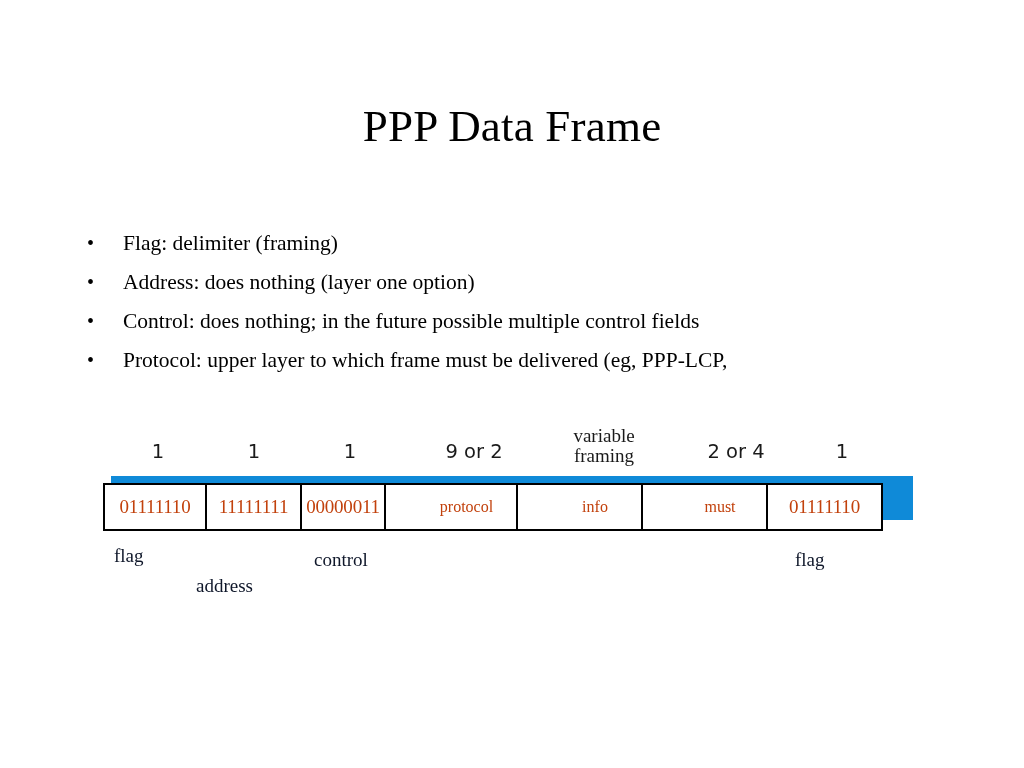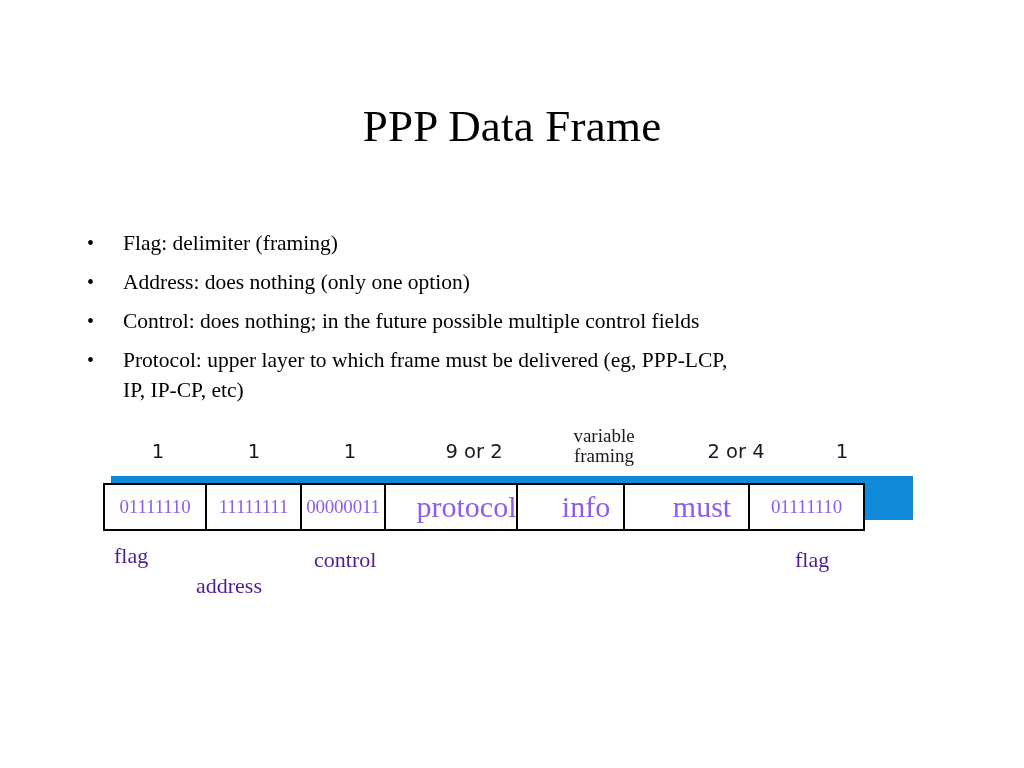--- a/index.html
+++ b/index.html
@@ -109,78 +109,77 @@
   }
   .frame-cell {
     border-right: 2.5px solid #000000;
     box-sizing: border-box;
     display: flex;
     align-items: center;
     justify-content: center;
     background: #ffffff;
     height: 100%;
     font-family: "Liberation Serif", "DejaVu Serif", serif;
-    color: #8b5cf6;
+    color: #c2410c;
     overflow: hidden;
   }
   .frame-cell:last-child {
     border-right: none;
   }
   .frame-cell.bits {
     font-size: 19px;
     letter-spacing: -0.2px;
   }
   .frame-cell.word {
-    font-size: 30px;
+    font-size: 16px;
     padding-left: 31px;
   }
 
   
   .field-name {
     position: absolute;
     font-family: "Liberation Serif", "DejaVu Serif", serif;
-    font-size: 22px;
+    font-size: 19px;
     line-height: 28px;
-    color: #4c1d95;
+    color: #0f172a;
     white-space: pre;
   }
 </style>
 </head>
 <body>
 
 <div id="slide-title">PPP Data Frame</div>
 
 <div id="bullet-list">
     <div class="bullet-row">
       <span class="bullet-marker">•</span>
       <span class="bullet-text">Flag: delimiter (framing)</span>
     </div>
     <div class="bullet-row">
       <span class="bullet-marker">•</span>
-      <span class="bullet-text">Address:  does nothing (only one option)</span>
+      <span class="bullet-text">Address:  does nothing (layer one option)</span>
     </div>
     <div class="bullet-row">
       <span class="bullet-marker">•</span>
       <span class="bullet-text">Control: does nothing; in the future possible multiple control fields</span>
     </div>
     <div class="bullet-row">
       <span class="bullet-marker">•</span>
       <span class="bullet-text">Protocol: upper layer to which frame must be delivered (eg, PPP-LCP,</span>
-      <span class="bullet-cont">IP, IP-CP, etc)</span>
     </div>
   </div>
 
 <div id="frame-diagram">
   <div id="frame-accent-bar" style="background: rgb(15, 138, 216);"></div>
   <div id="frame-boxes">
       <div class="frame-cell bits" style="width: 102px;">01111110</div>
       <div class="frame-cell bits" style="width: 95px;">11111111</div>
       <div class="frame-cell bits" style="width: 84px;">00000011</div>
       <div class="frame-cell word" style="width: 132px;">protocol</div>
-      <div class="frame-cell word" style="width: 107px;">info</div>
+      <div class="frame-cell word" style="width: 125px;">info</div>
       <div class="frame-cell word" style="width: 125px;">must</div>
       <div class="frame-cell bits" style="width: 113px;">01111110</div>
     </div>
 <div class="size-label" style="left: 132px; top: 21px; width: 52px;">1</div>
     <div class="size-label" style="left: 228px; top: 21px; width: 52px;">1</div>
     <div class="size-label" style="left: 324px; top: 21px; width: 52px;">1</div>
     <div class="size-label" style="left: 418px; top: 21px; width: 112px;">9 or 2</div>
     <div class="size-label serif" style="left: 546px; top: 6px; width: 116px;">variable
 framing</div>
     <div class="size-label" style="left: 680px; top: 21px; width: 112px;">2 or 4</div>

